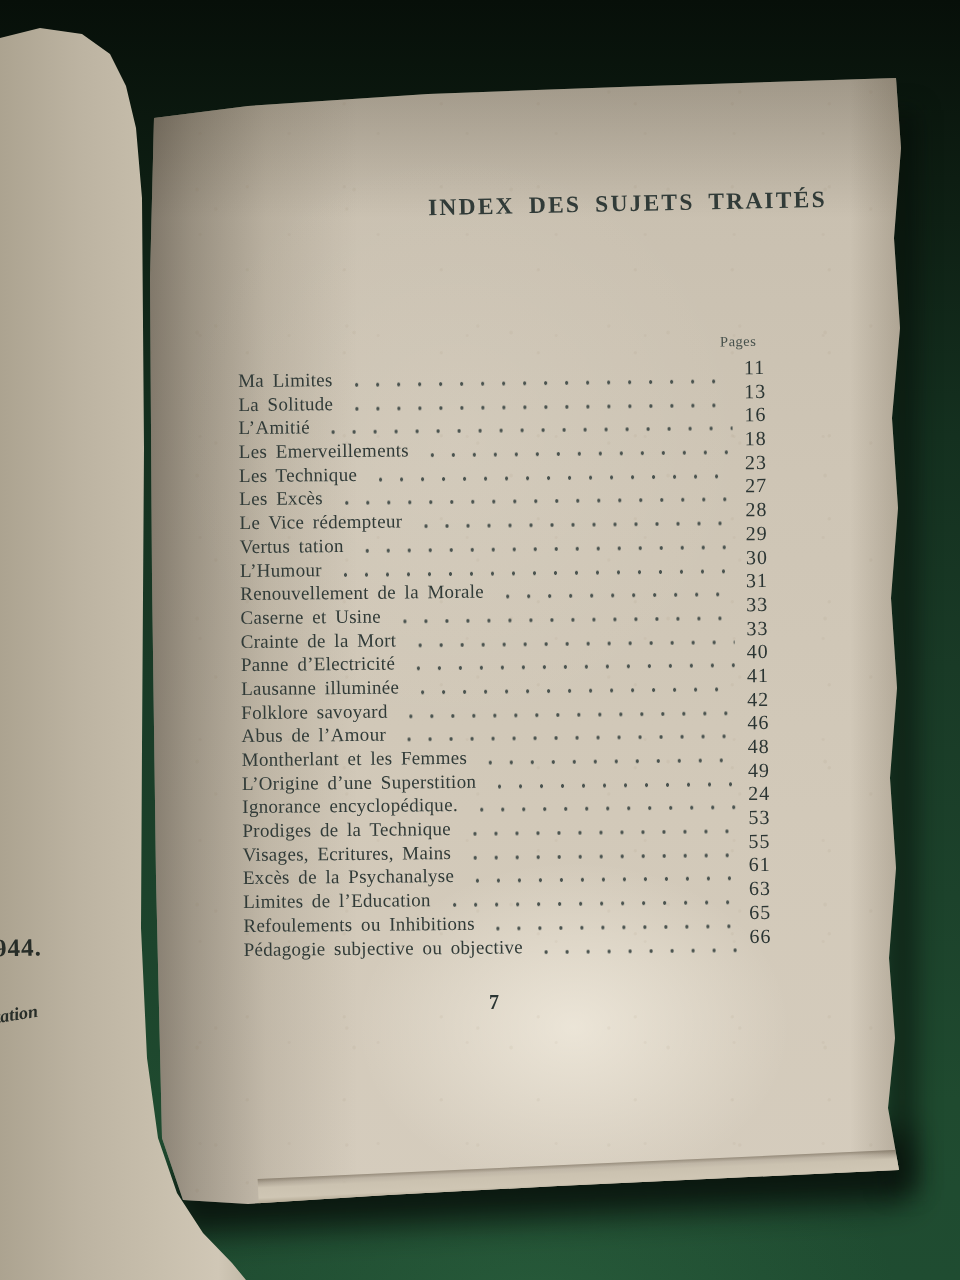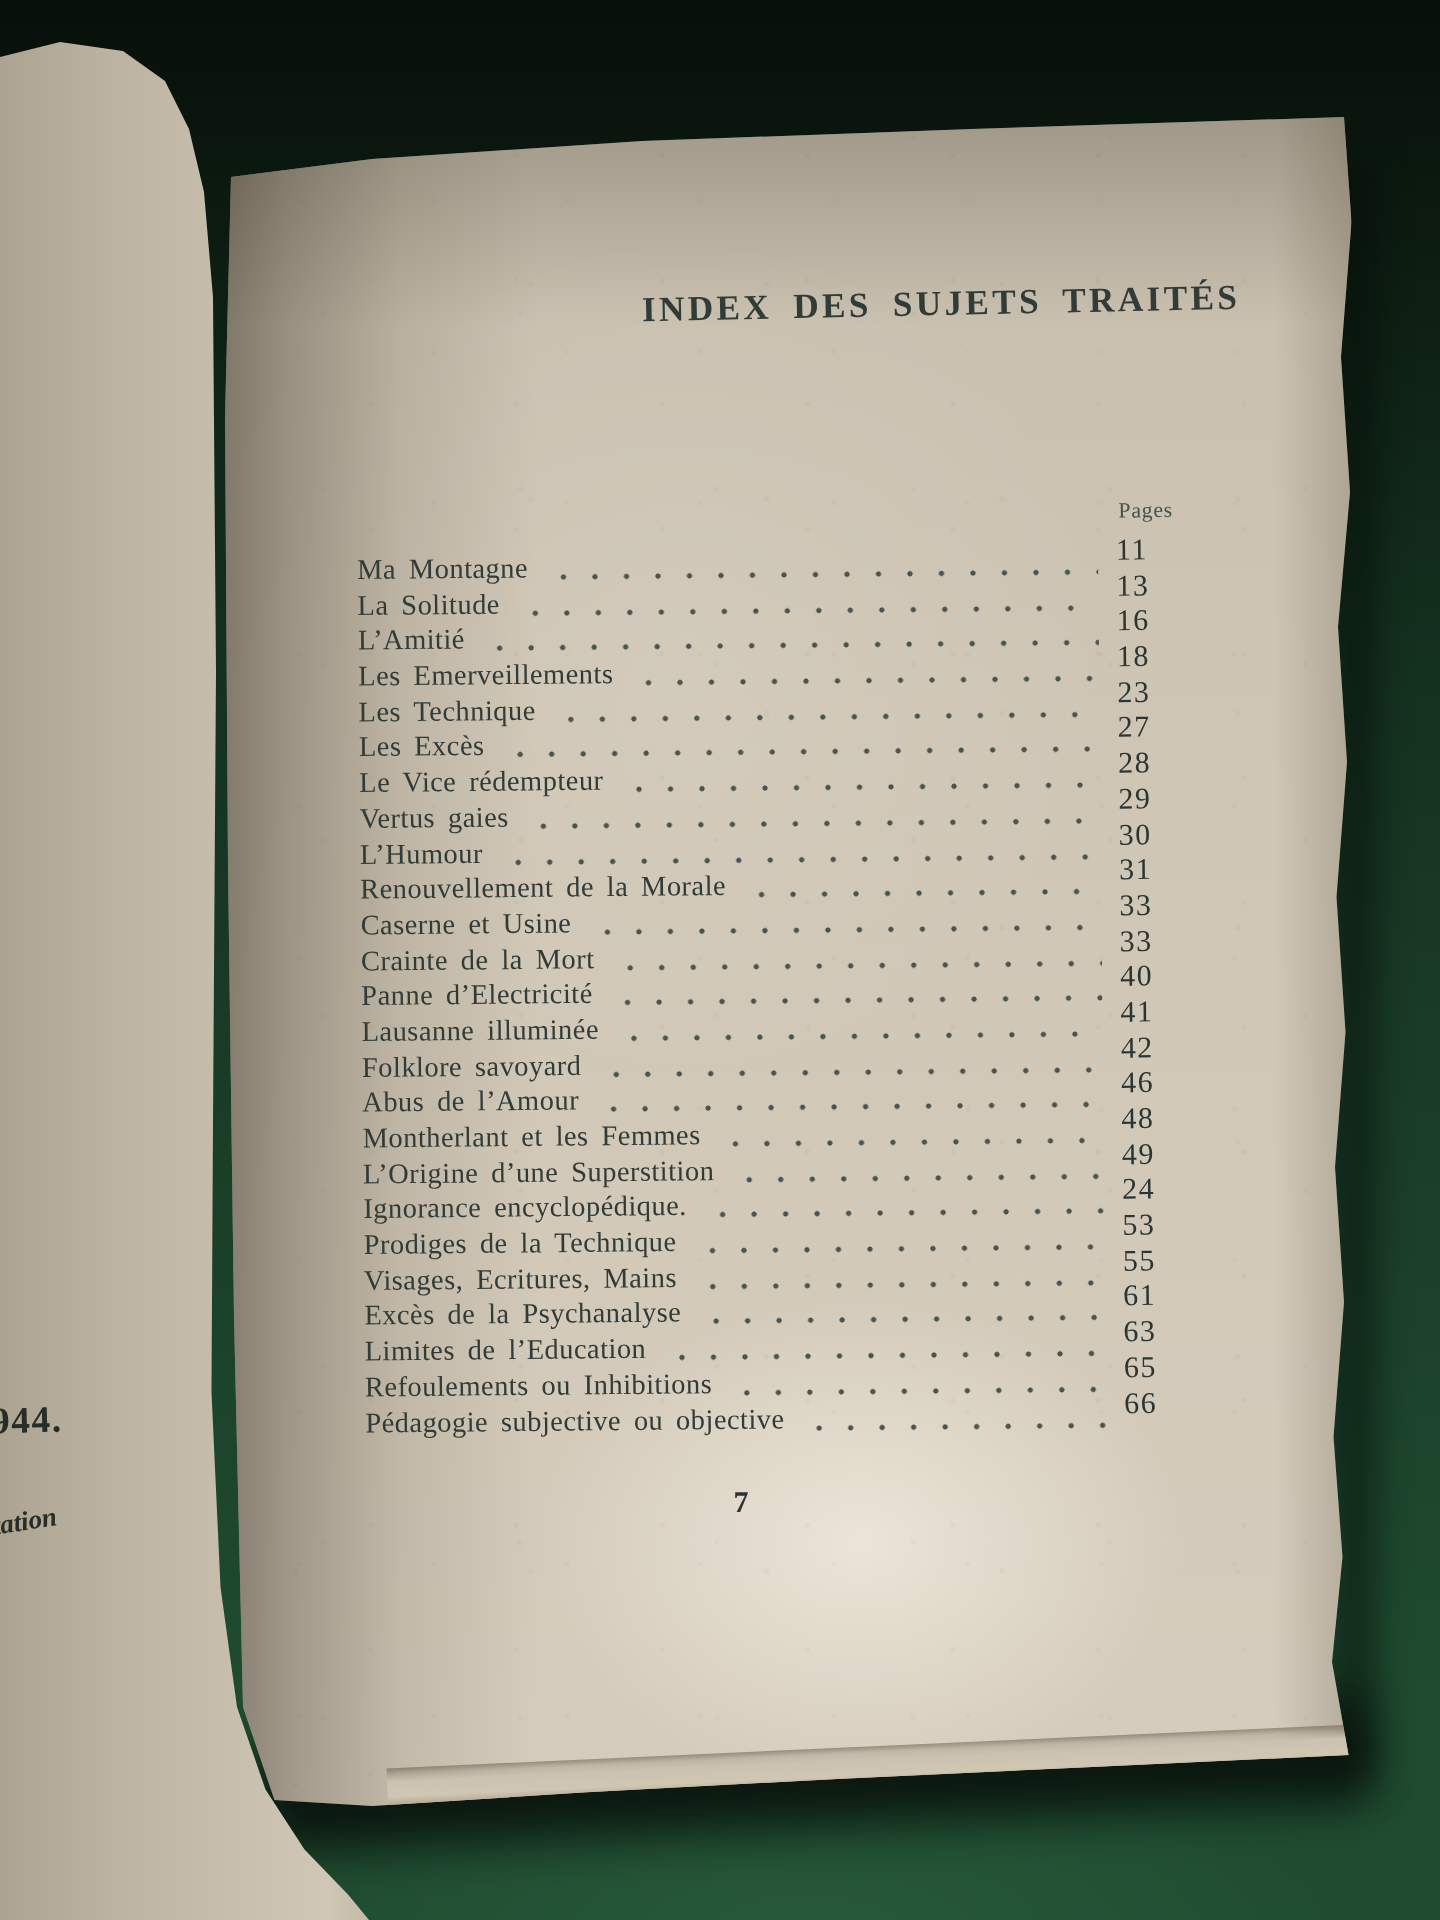--- a/index.html
+++ b/index.html
@@ -68,21 +68,21 @@
     transform:rotate(-2.6deg);
     background:linear-gradient(180deg, rgba(90,78,60,0.50) 0px, rgba(90,78,60,0.18) 4px, #cbc2b0 9px, #cfc6b4 19px, #a79c86 27px, #6e6352 32px);
   }
   .page-content{position:absolute;inset:0;z-index:5;}
   .page-title{
     position:absolute;left:300px;top:112px;white-space:nowrap;
     font-size:23.5px;font-weight:700;letter-spacing:2.2px;word-spacing:6px;
     color:var(--ink);transform:rotate(-1.2deg);
   }
   .pages-label{
-    position:absolute;left:592px;top:255px;width:62px;text-align:right;
+    position:absolute;left:592px;top:255px;width:62px;text-align:left;
     font-size:14.5px;letter-spacing:.5px;color:#47514c;transform:rotate(-0.8deg);
   }
   .toc{
     position:absolute;left:110px;top:291px;width:556px;
     transform:rotate(-0.55deg);transform-origin:top left;
   }
   .toc-row{display:flex;height:23.7px;}
   .toc-label{
     font-size:19px;line-height:23.7px;white-space:nowrap;
     letter-spacing:.3px;word-spacing:3.5px;color:var(--ink);
@@ -116,21 +116,21 @@
     <div class="gutter-shade"></div>
     <div class="paper-texture"></div>
     <div class="fore-edge"></div>
 
     <div class="page-content">
       <div class="page-title">INDEX DES SUJETS TRAITÉS</div>
       <div class="pages-label">Pages</div>
 
       <div class="toc">
   <div class="toc-row">
-    <span class="toc-label">Ma Montagne</span>
+    <span class="toc-label">Ma Limites</span>
     <span class="toc-dots"></span>
     <span class="toc-page">11</span>
   </div>
 
   <div class="toc-row">
     <span class="toc-label">La Solitude</span>
     <span class="toc-dots"></span>
     <span class="toc-page">13</span>
   </div>
 
@@ -158,21 +158,21 @@
     <span class="toc-page">27</span>
   </div>
 
   <div class="toc-row">
     <span class="toc-label">Le Vice rédempteur</span>
     <span class="toc-dots"></span>
     <span class="toc-page">28</span>
   </div>
 
   <div class="toc-row">
-    <span class="toc-label">Vertus gaies</span>
+    <span class="toc-label">Vertus tation</span>
     <span class="toc-dots"></span>
     <span class="toc-page">29</span>
   </div>
 
   <div class="toc-row">
     <span class="toc-label">L’Humour</span>
     <span class="toc-dots"></span>
     <span class="toc-page">30</span>
   </div>
 

